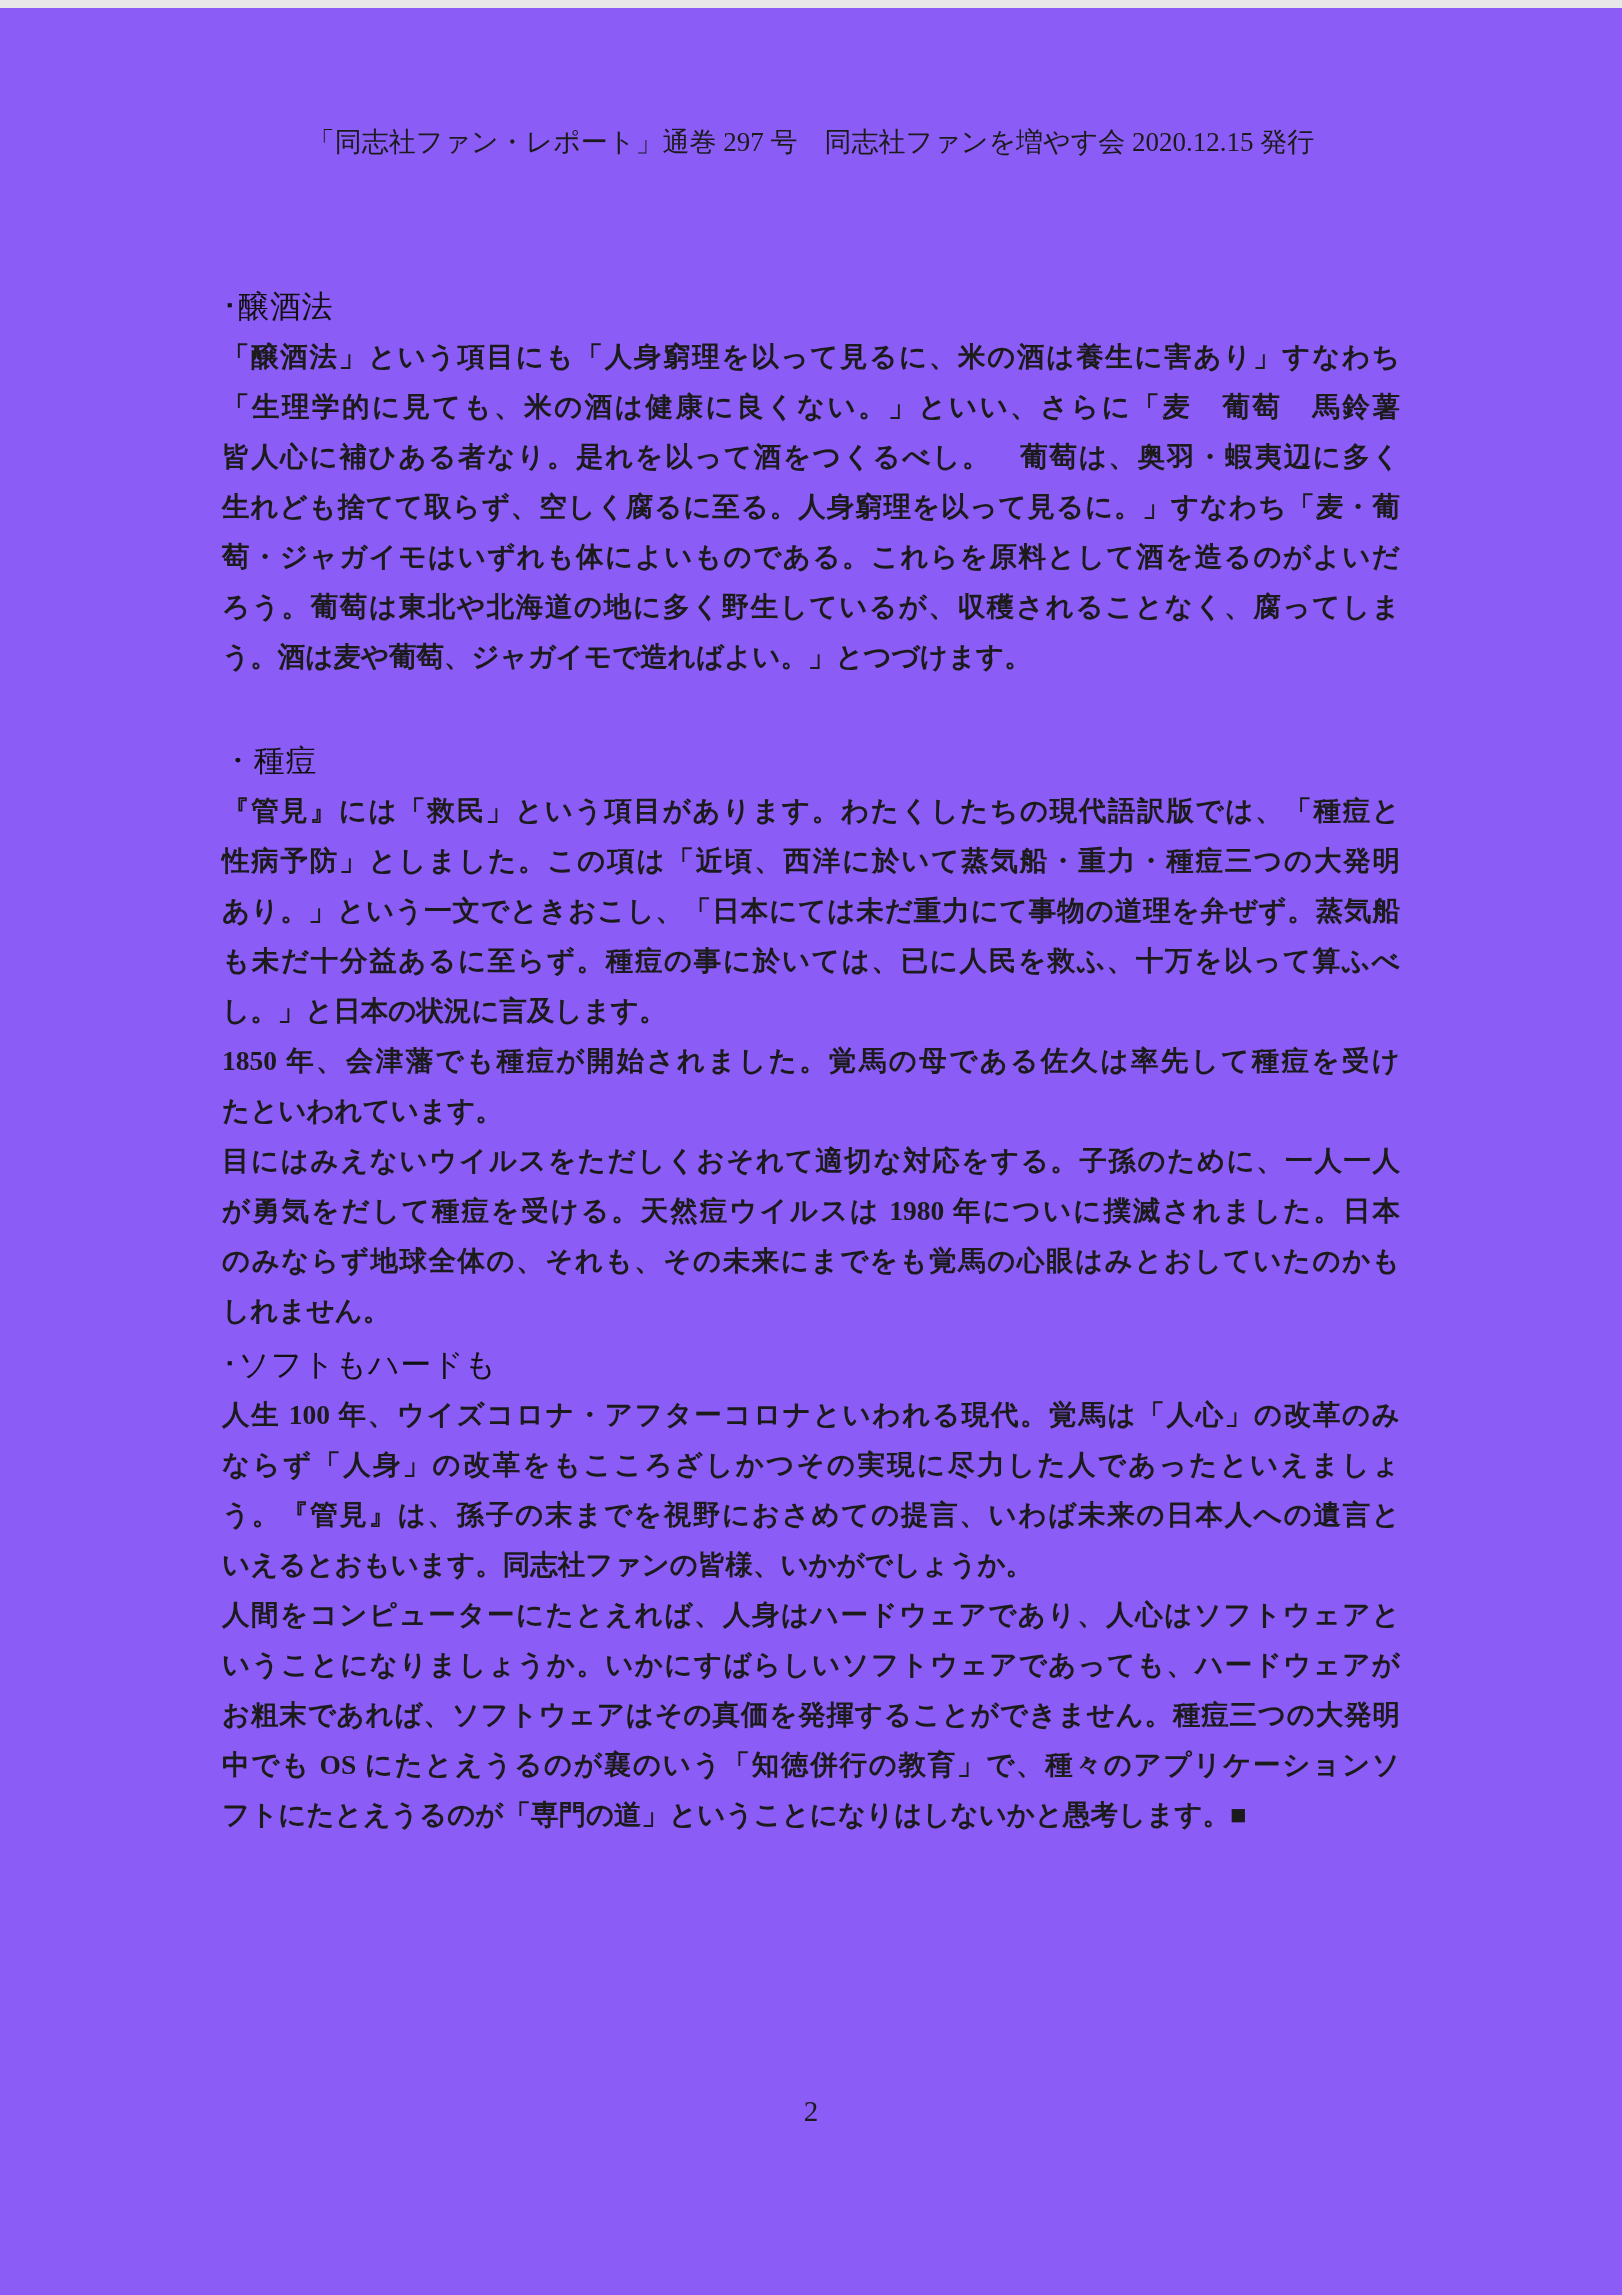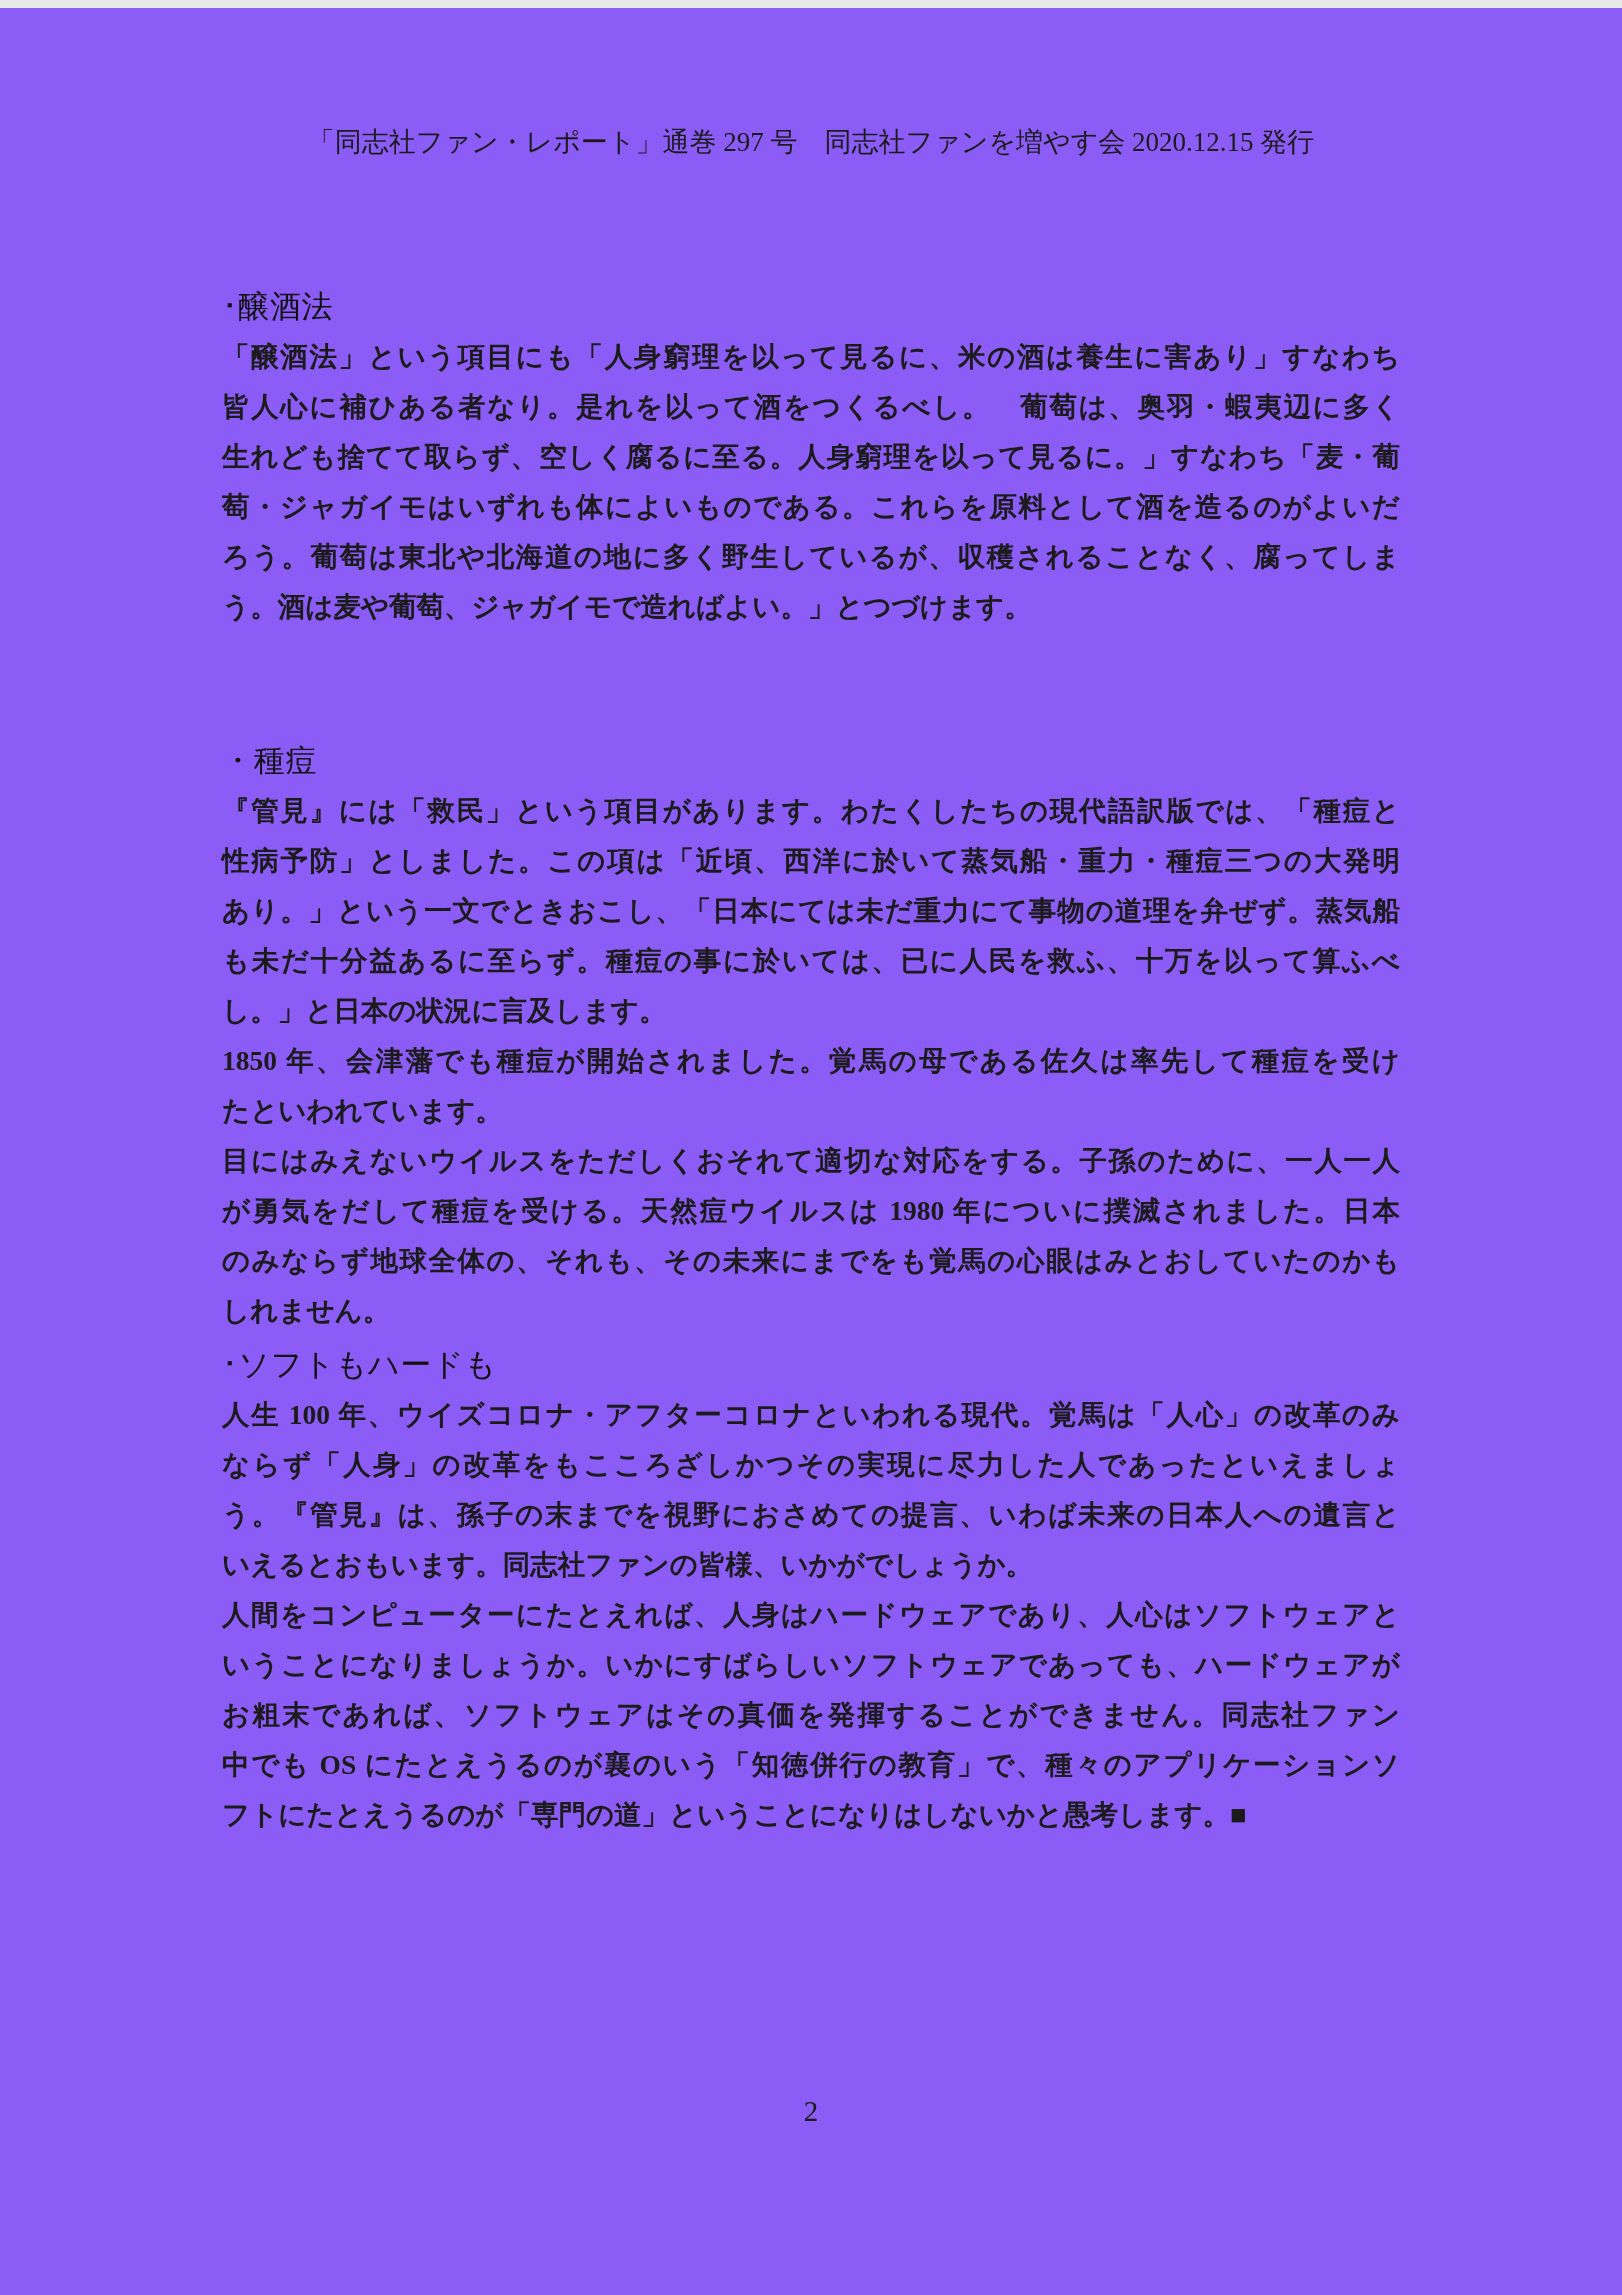--- a/index.html
+++ b/index.html
@@ -81,20 +81,21 @@
 </head>
 <body>
 
 <div class="page">
   <div class="header">「同志社ファン・レポート」通巻 297 号　同志社ファンを増やす会 2020.12.15 発行</div>
 
   <div class="content">
     <section class="doc-section" style="top:274px">
         <h2 class="sec-heading">･醸酒法</h2>
         <p class="body-line just">「醸酒法」という項目にも「人身窮理を以って見るに、米の酒は養生に害あり」すなわち</p>
+        <p class="body-line just">「生理学的に見ても、米の酒は健康に良くない。」といい、さらに「麦　葡萄　馬鈴薯</p>
         <p class="body-line just">皆人心に補ひある者なり。是れを以って酒をつくるべし。　葡萄は、奥羽・蝦夷辺に多く</p>
         <p class="body-line just">生れども捨てて取らず、空しく腐るに至る。人身窮理を以って見るに。」すなわち「麦・葡</p>
         <p class="body-line just">萄・ジャガイモはいずれも体によいものである。これらを原料として酒を造るのがよいだ</p>
         <p class="body-line just">ろう。葡萄は東北や北海道の地に多く野生しているが、収穫されることなく、腐ってしま</p>
         <p class="body-line last">う。酒は麦や葡萄、ジャガイモで造ればよい。」とつづけます。</p>
       </section>
     <section class="doc-section" style="top:728px">
         <h2 class="sec-heading">・種痘</h2>
         <p class="body-line just">『管見』には「救民」という項目があります。わたくしたちの現代語訳版では、「種痘と</p>
         <p class="body-line just">性病予防」としました。この項は「近頃、西洋に於いて蒸気船・重力・種痘三つの大発明</p>
@@ -109,21 +110,21 @@
         <p class="body-line last">しれません。</p>
       </section>
     <section class="doc-section" style="top:1332px">
         <h2 class="sec-heading">･ソフトもハードも</h2>
         <p class="body-line just">人生 100 年、ウイズコロナ・アフターコロナといわれる現代。覚馬は「人心」の改革のみ</p>
         <p class="body-line just">ならず「人身」の改革をもこころざしかつその実現に尽力した人であったといえましょ</p>
         <p class="body-line just">う。『管見』は、孫子の末までを視野におさめての提言、いわば未来の日本人への遺言と</p>
         <p class="body-line last">いえるとおもいます。同志社ファンの皆様、いかがでしょうか。</p>
         <p class="body-line just">人間をコンピューターにたとえれば、人身はハードウェアであり、人心はソフトウェアと</p>
         <p class="body-line just">いうことになりましょうか。いかにすばらしいソフトウェアであっても、ハードウェアが</p>
-        <p class="body-line just">お粗末であれば、ソフトウェアはその真価を発揮することができません。同志社ファン</p>
+        <p class="body-line just">お粗末であれば、ソフトウェアはその真価を発揮することができません。種痘三つの大発明</p>
         <p class="body-line just">中でも OS にたとえうるのが襄のいう「知徳併行の教育」で、種々のアプリケーションソ</p>
         <p class="body-line last">フトにたとえうるのが「専門の道」ということになりはしないかと愚考します。■</p>
       </section>
   </div>
 
   <div class="page-number">2</div>
 </div>
 
 
 </body></html>

